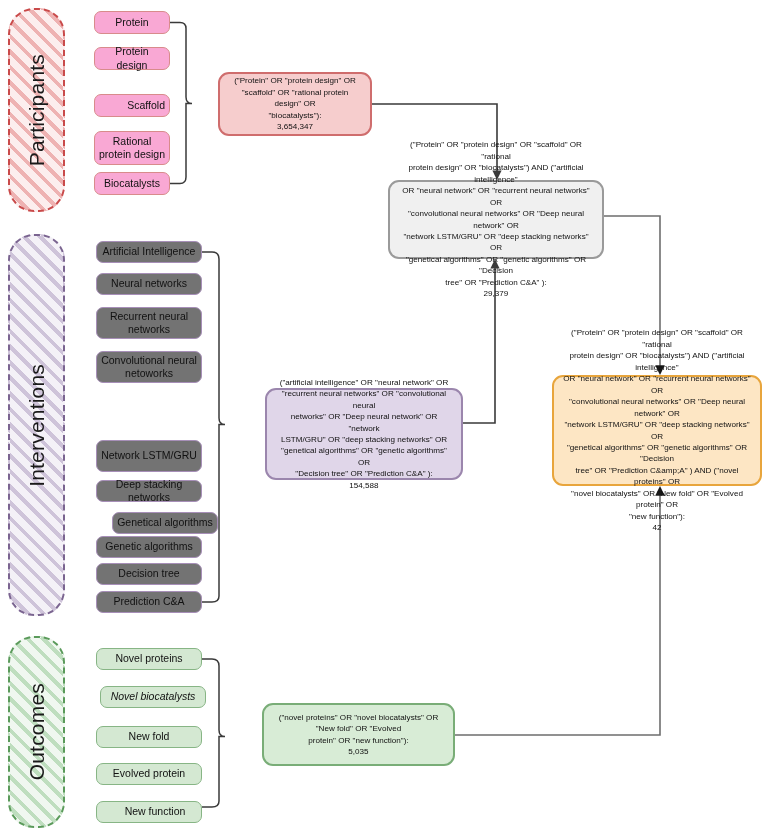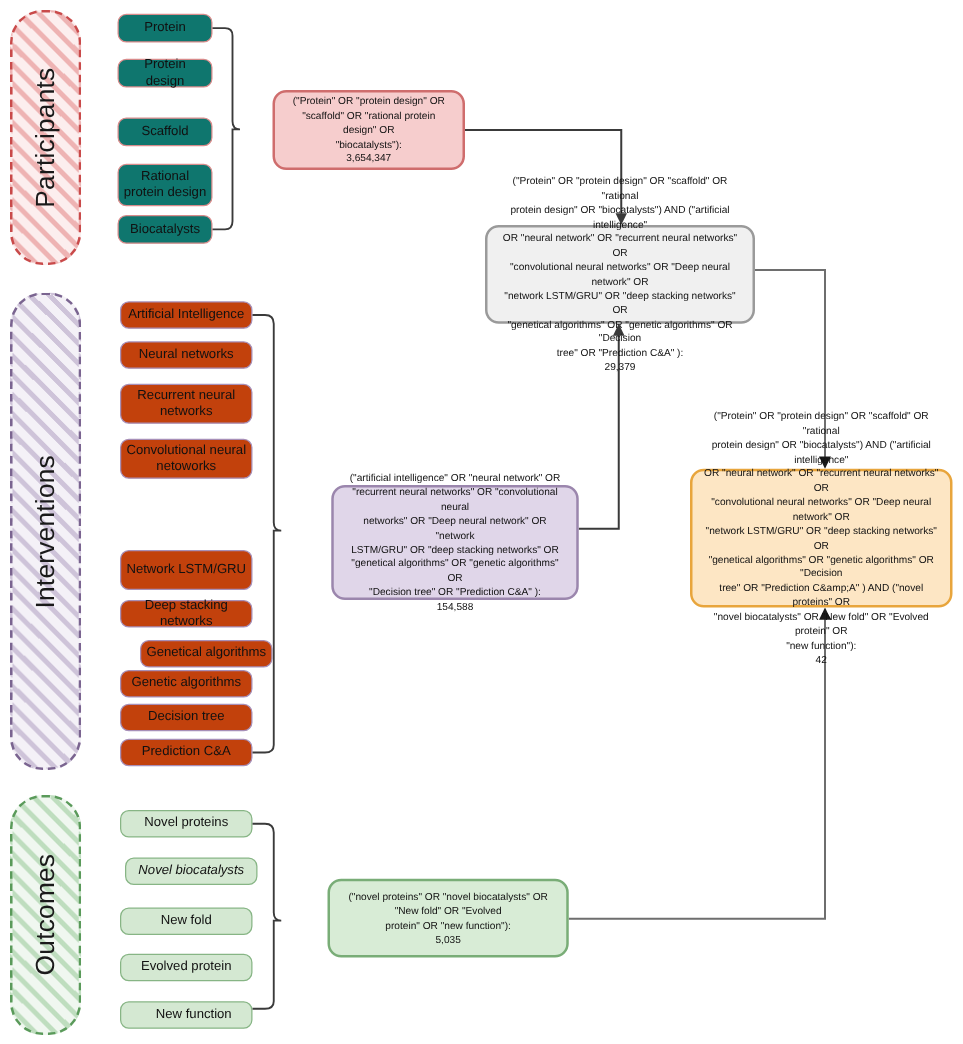--- a/index.html
+++ b/index.html
@@ -63,22 +63,22 @@
     border-style:solid;
     display:flex;
     align-items:center;
     justify-content:center;
     text-align:center;
     font-size:10.5px;
     line-height:1.25;
     color:#111;
     padding:2px 4px;
   }
-  .term.pink{background:#0f766e;border-color:#d88b8b;}
-  .term.purple{background:#c2410c;border-color:#a78fb8;}
+  .term.pink{background:#f9a8d4;border-color:#d88b8b;}
+  .term.purple{background:#737373;border-color:#a78fb8;}
   .term.green{background:#d4e8d2;border-color:#87b585;}
   
   .query{
     position:absolute;
     box-sizing:border-box;
     border-radius:11px;
     border-width:2px;
     border-style:solid;
     display:flex;
     align-items:center;
@@ -123,21 +123,21 @@
   <div class="cat-panel cat-outcomes" style="left:8px;top:636px;width:57px;height:192px;">
     <span class="cat-label">Outcomes</span>
   </div>
 
   <div class="term pink" style="left:94px;top:11px;width:76px;height:23px;">
     <span>Protein</span>
     </div>
   <div class="term pink" style="left:94px;top:47px;width:76px;height:23px;">
     <span>Protein design</span>
     </div>
-  <div class="term pink" style="left:94px;top:94px;width:76px;height:23px;">
+  <div class="term pink" style="left:94px;top:94px;width:76px;height:23px;justify-content:flex-end;">
     <span>Scaffold</span>
     </div>
   <div class="term pink" style="left:94px;top:131px;width:76px;height:34px;justify-content:center;">
     <span>Rational protein
 design</span>
     </div>
   <div class="term pink" style="left:94px;top:172px;width:76px;height:23px;">
     <span>Biocatalysts</span>
     </div>
 

